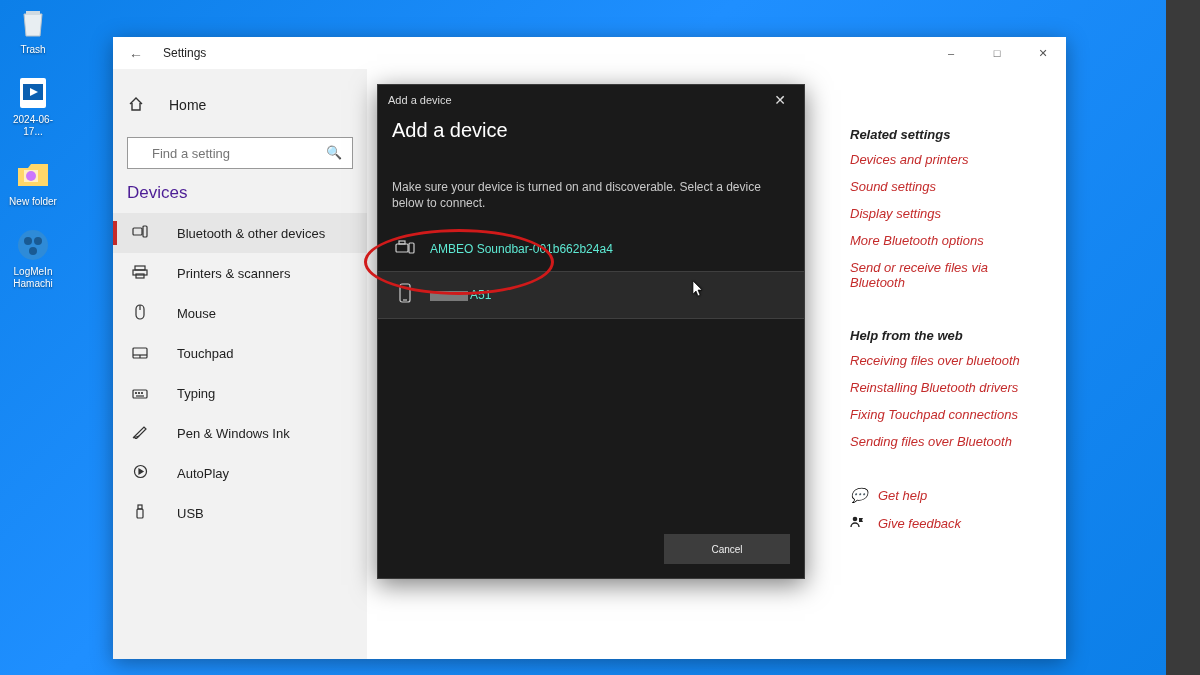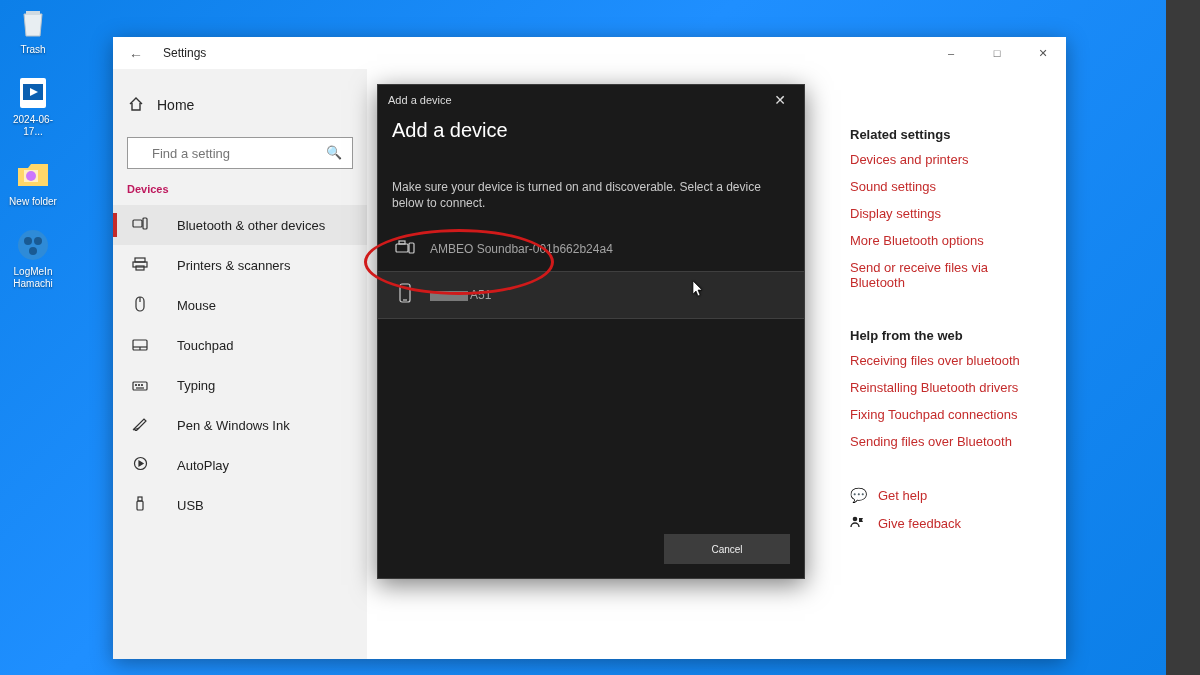--- a/index.html
+++ b/index.html
@@ -24,56 +24,56 @@
   }
   .titlebar { height: 32px; display:flex; align-items:center; position:relative; }
   .titlebar .back { width: 46px; text-align:center; color:#555; font-size:14px; }
   .titlebar .title { font-size: 12px; color:#222; padding-left:4px; }
   .titlebar .wbtns { position:absolute; right:0; top:0; display:flex; }
   .titlebar .wbtn { width: 46px; height:32px; display:flex; align-items:center; justify-content:center; color:#555; font-size:11px; }
 
   .settings-body { position:absolute; left:0; top:32px; right:0; bottom:0; display:flex; }
 
   .left-col { width: 254px; background:#f2f2f2; padding-top: 14px; }
-  .home-row { display:flex; align-items:center; height:44px; padding-left:14px; color:#222; font-size:14px; gap:12px; }
+  .home-row { display:flex; align-items:center; height:44px; padding-left:14px; color:#222; font-size:14px; gap:24px; }
   .search-wrap { padding: 10px 14px 14px 14px; }
   .search-input { width:100%; height:32px; border:1px solid #999; background:#fff; padding:0 30px 0 24px; font-size:13px; color:#333; }
   .search-wrap { position:relative; }
   .search-wrap .sicon { position:absolute; right:24px; top:18px; color:#666; font-size:13px; }
-  .devices-header { font-size:11px; font-weight:700; padding: 0 14px 10px 14px; color:#be185d; }
+  .devices-header { font-size:17px; font-weight:400; padding: 0 14px 10px 14px; color:#4c1d95; }
 
   .navlist { }
   .navitem { display:flex; align-items:center; height:40px; padding-left:18px; gap:28px; font-size:13px; color:#222; position:relative; }
   .navitem.active::before { content:""; position:absolute; left:0; top:8px; bottom:8px; width:4px; background:#c42b2b; }
   .navitem.active { background:#e6e6e6; }
   .nav-ico { width:18px; text-align:center; color:#333; font-size:15px; }
 
   .right-col { flex:1; background:#fff; position:relative; }
-  .right-inner { position:absolute; right:26px; top:58px; width:190px; }
+  .right-inner { position:absolute; right:26px; top:58px; width:190px;font-style:italic; }
   .rs-heading { font-size:13px; font-weight:600; color:#222; margin-bottom:10px; }
   .rs-link { display:block; font-size:13px; color:#c42b2b; margin-bottom:12px; cursor:pointer; }
   .rs-gap { height:26px; }
   .help-row { display:flex; align-items:center; gap:12px; color:#c42b2b; font-size:13px; margin-bottom:12px; }
   .help-row .hicon { color:#222; width:16px; font-size:14px; }
 
   
   .modal {
     position:absolute; left:264px; top:47px; width:428px; height:495px;
     background:#1a1a1a; border:1px solid #3a3a3a; box-shadow:0 6px 24px rgba(0,0,0,.5);
   }
   .modal-titlebar { height:30px; display:flex; align-items:center; justify-content:space-between; padding:0 10px; }
   .modal-titlebar .mt { color:#ddd; font-size:11px; }
   .modal-titlebar .mx { color:#ddd; font-size:14px; width:28px; text-align:center; }
   .modal-body { padding: 4px 14px 0 14px; }
   .modal-h1 { color:#fff; font-size:20px; font-weight:400; margin-bottom:12px; }
   .modal-sub { color:#c9c9c9; font-size:12px; line-height:16px; margin-bottom:16px;margin-top:37px; }
 
   .device-row { display:flex; align-items:center; height:44px; gap:14px; padding-left:2px; }
   .device-row .dicon { width:22px; text-align:center; color:#ddd; font-size:17px; }
-  .device-row .dlabel { color:#a3a3a3; font-size:12px; }
+  .device-row .dlabel { color:#5eead4; font-size:12px; }
   .device-row.selected { position:relative; margin: 0 -14px; padding-left:16px; height:48px;
     background: rgba(255,255,255,0.07);
     border-top:1px solid rgba(255,255,255,0.10); border-bottom:1px solid rgba(255,255,255,0.10); }
   .redacted { display:inline-block; width:38px; height:10px; background:#7a7a7a; vertical-align:middle; margin-right:2px; }
 
   .modal-footer { position:absolute; right:14px; bottom:14px; }
   .cancel-btn { width:126px; height:30px; background:#3d3d3d; color:#eee; border:none; font-size:10px; }
 
   
   .red-ellipse { position:absolute; border:3px solid #d01a1a; border-radius:50%; pointer-events:none; }

